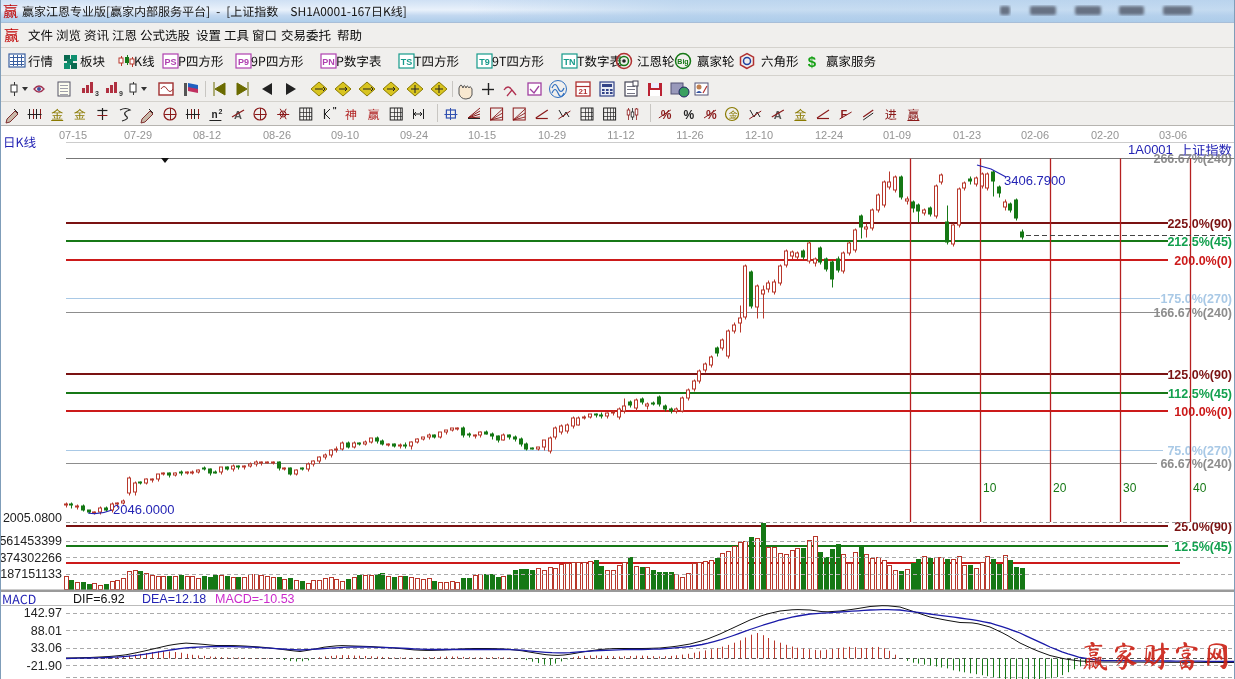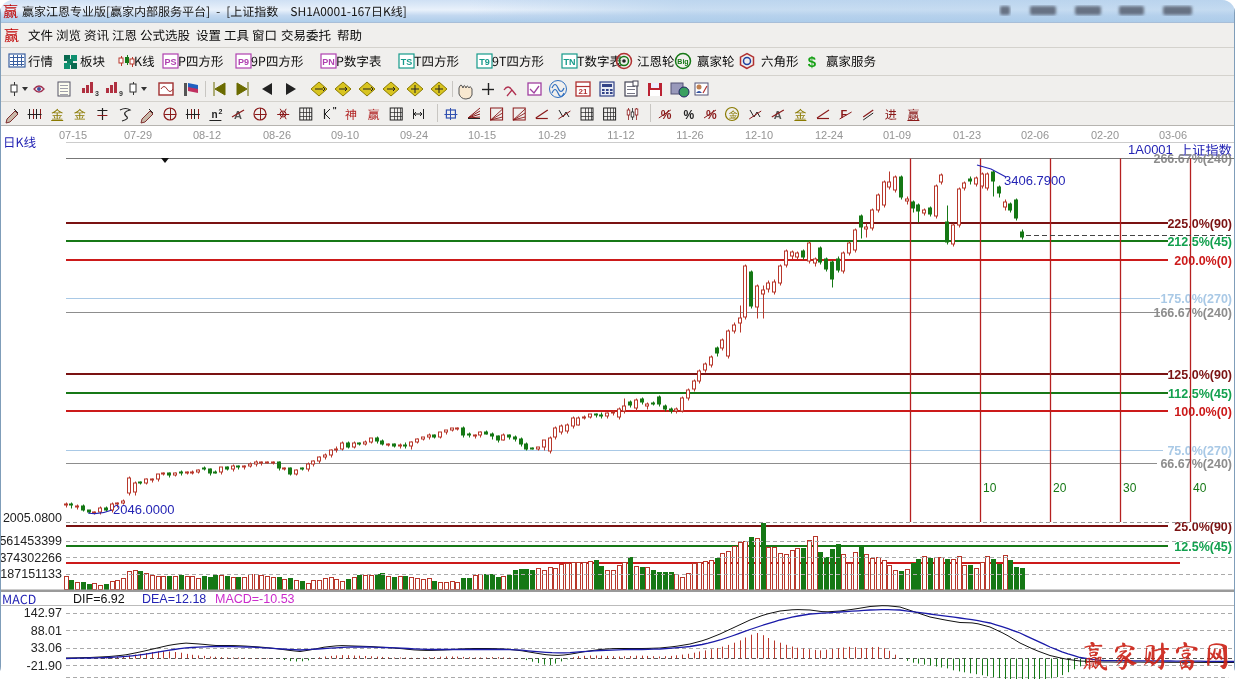--- a/index.html
+++ b/index.html
@@ -1,14 +1,14 @@
 <!DOCTYPE html>
 <html><head><meta charset="utf-8"><style>
 html,body{margin:0;padding:0;background:#fff;overflow:hidden;}
-#wrap{position:relative;width:1235px;height:679px;overflow:hidden;font-family:"Liberation Sans",sans-serif;border-radius:13px;}
+#wrap{position:relative;width:1235px;height:679px;overflow:hidden;font-family:"Liberation Sans",sans-serif;}
 svg{position:absolute;left:0;top:0;}
 </style></head><body>
 <div id="wrap">
 <svg width="1235" height="679" viewBox="0 0 1235 679">
       <defs>
         <path id="g0" d="M233 526H768V470H233ZM165 574V421H838V574ZM358 379V81H407V327H546V86H597V379ZM258 328V261H163V328ZM107 380V207C107 129 100 29 38 -45C52 -51 76 -67 86 -77C124 -31 144 29 154 89H258V-12C258 -21 255 -24 245 -25C234 -25 201 -25 163 -24C171 -39 179 -62 181 -77C233 -77 267 -77 287 -68C309 -58 315 -42 315 -12V380ZM258 211V139H160C162 162 163 185 163 206V211ZM442 833 472 781H40V726H159V618H889V671H222V726H956V781H554C544 801 528 828 513 849ZM696 325H807V109C789 156 758 219 727 268L696 255ZM640 380V215C640 132 629 28 550 -49C563 -55 587 -71 597 -81C680 0 696 122 696 215V229C726 176 755 112 768 68L807 86V28C807 -33 810 -47 822 -59C833 -71 850 -74 866 -74C873 -74 889 -74 899 -74C912 -74 925 -72 933 -67C944 -61 952 -52 956 -36C960 -22 963 19 965 55C949 59 931 68 920 78C919 41 918 13 916 -1C914 -12 911 -18 908 -21C906 -24 900 -25 895 -25C889 -25 881 -25 878 -25C872 -25 869 -24 867 -21C864 -17 863 -1 863 21V380ZM456 289C451 108 431 17 314 -37C325 -46 341 -67 346 -79C409 -49 447 -8 470 50C501 25 533 -7 551 -28L587 11C566 36 524 73 489 99L484 94C497 147 502 211 504 289Z"></path>
         <path id="g1" d="M423 824C436 802 450 775 461 750H84V544H157V682H846V544H923V750H551C539 780 519 817 501 847ZM790 481C734 429 647 363 571 313C548 368 514 421 467 467C492 484 516 501 537 520H789V586H209V520H438C342 456 205 405 80 374C93 360 114 329 121 315C217 343 321 383 411 433C430 415 446 395 460 374C373 310 204 238 78 207C91 191 108 165 116 148C236 185 391 256 489 324C501 300 510 277 516 254C416 163 221 69 61 32C76 15 92 -13 100 -32C244 12 416 95 530 182C539 101 521 33 491 10C473 -7 454 -10 427 -10C406 -10 372 -9 336 -5C348 -26 355 -56 356 -76C388 -77 420 -78 441 -78C487 -78 513 -70 545 -43C601 -1 625 124 591 253L639 282C693 136 788 20 916 -38C927 -18 949 9 966 23C840 73 744 186 697 319C752 355 806 395 852 432Z"></path>
         <path id="g2" d="M96 774C157 740 236 688 275 654L321 714C281 746 200 795 140 827ZM42 499C104 468 186 421 226 390L268 452C226 483 143 527 83 554ZM76 -16 138 -67C198 26 267 151 320 257L266 306C208 193 129 61 76 -16ZM326 60V-15H960V60H672V671H904V746H374V671H591V60Z"></path>
         <path id="g3" d="M229 737H773V362H229ZM154 801V298H852V801ZM290 237V41C290 -39 319 -62 428 -62C450 -62 610 -62 634 -62C728 -62 751 -28 761 107C740 113 707 124 691 137C686 24 679 8 629 8C594 8 460 8 433 8C376 8 366 13 366 42V237ZM430 249C482 200 539 131 563 86L627 121C601 168 543 234 491 280ZM730 224C792 153 854 54 876 -12L946 22C921 88 857 184 795 255ZM167 234C145 159 104 66 53 8L118 -29C170 33 207 132 233 210ZM470 717C468 688 464 662 459 637H286V579H442C416 512 368 462 274 431C287 420 303 398 310 384C399 416 453 462 486 523C553 478 629 421 670 384L714 429C667 468 578 530 508 574L510 579H713V637H524C529 662 532 689 535 717Z"></path>
         <path id="g4" d="M425 842 393 728H137V657H372L335 538H56V465H311C288 397 266 334 246 283H712C655 225 582 153 515 91C442 118 366 143 300 161L257 106C411 60 609 -21 708 -81L753 -17C711 8 654 35 590 61C682 150 784 249 856 324L799 358L786 353H350L388 465H929V538H412L450 657H857V728H471L502 832Z"></path>

